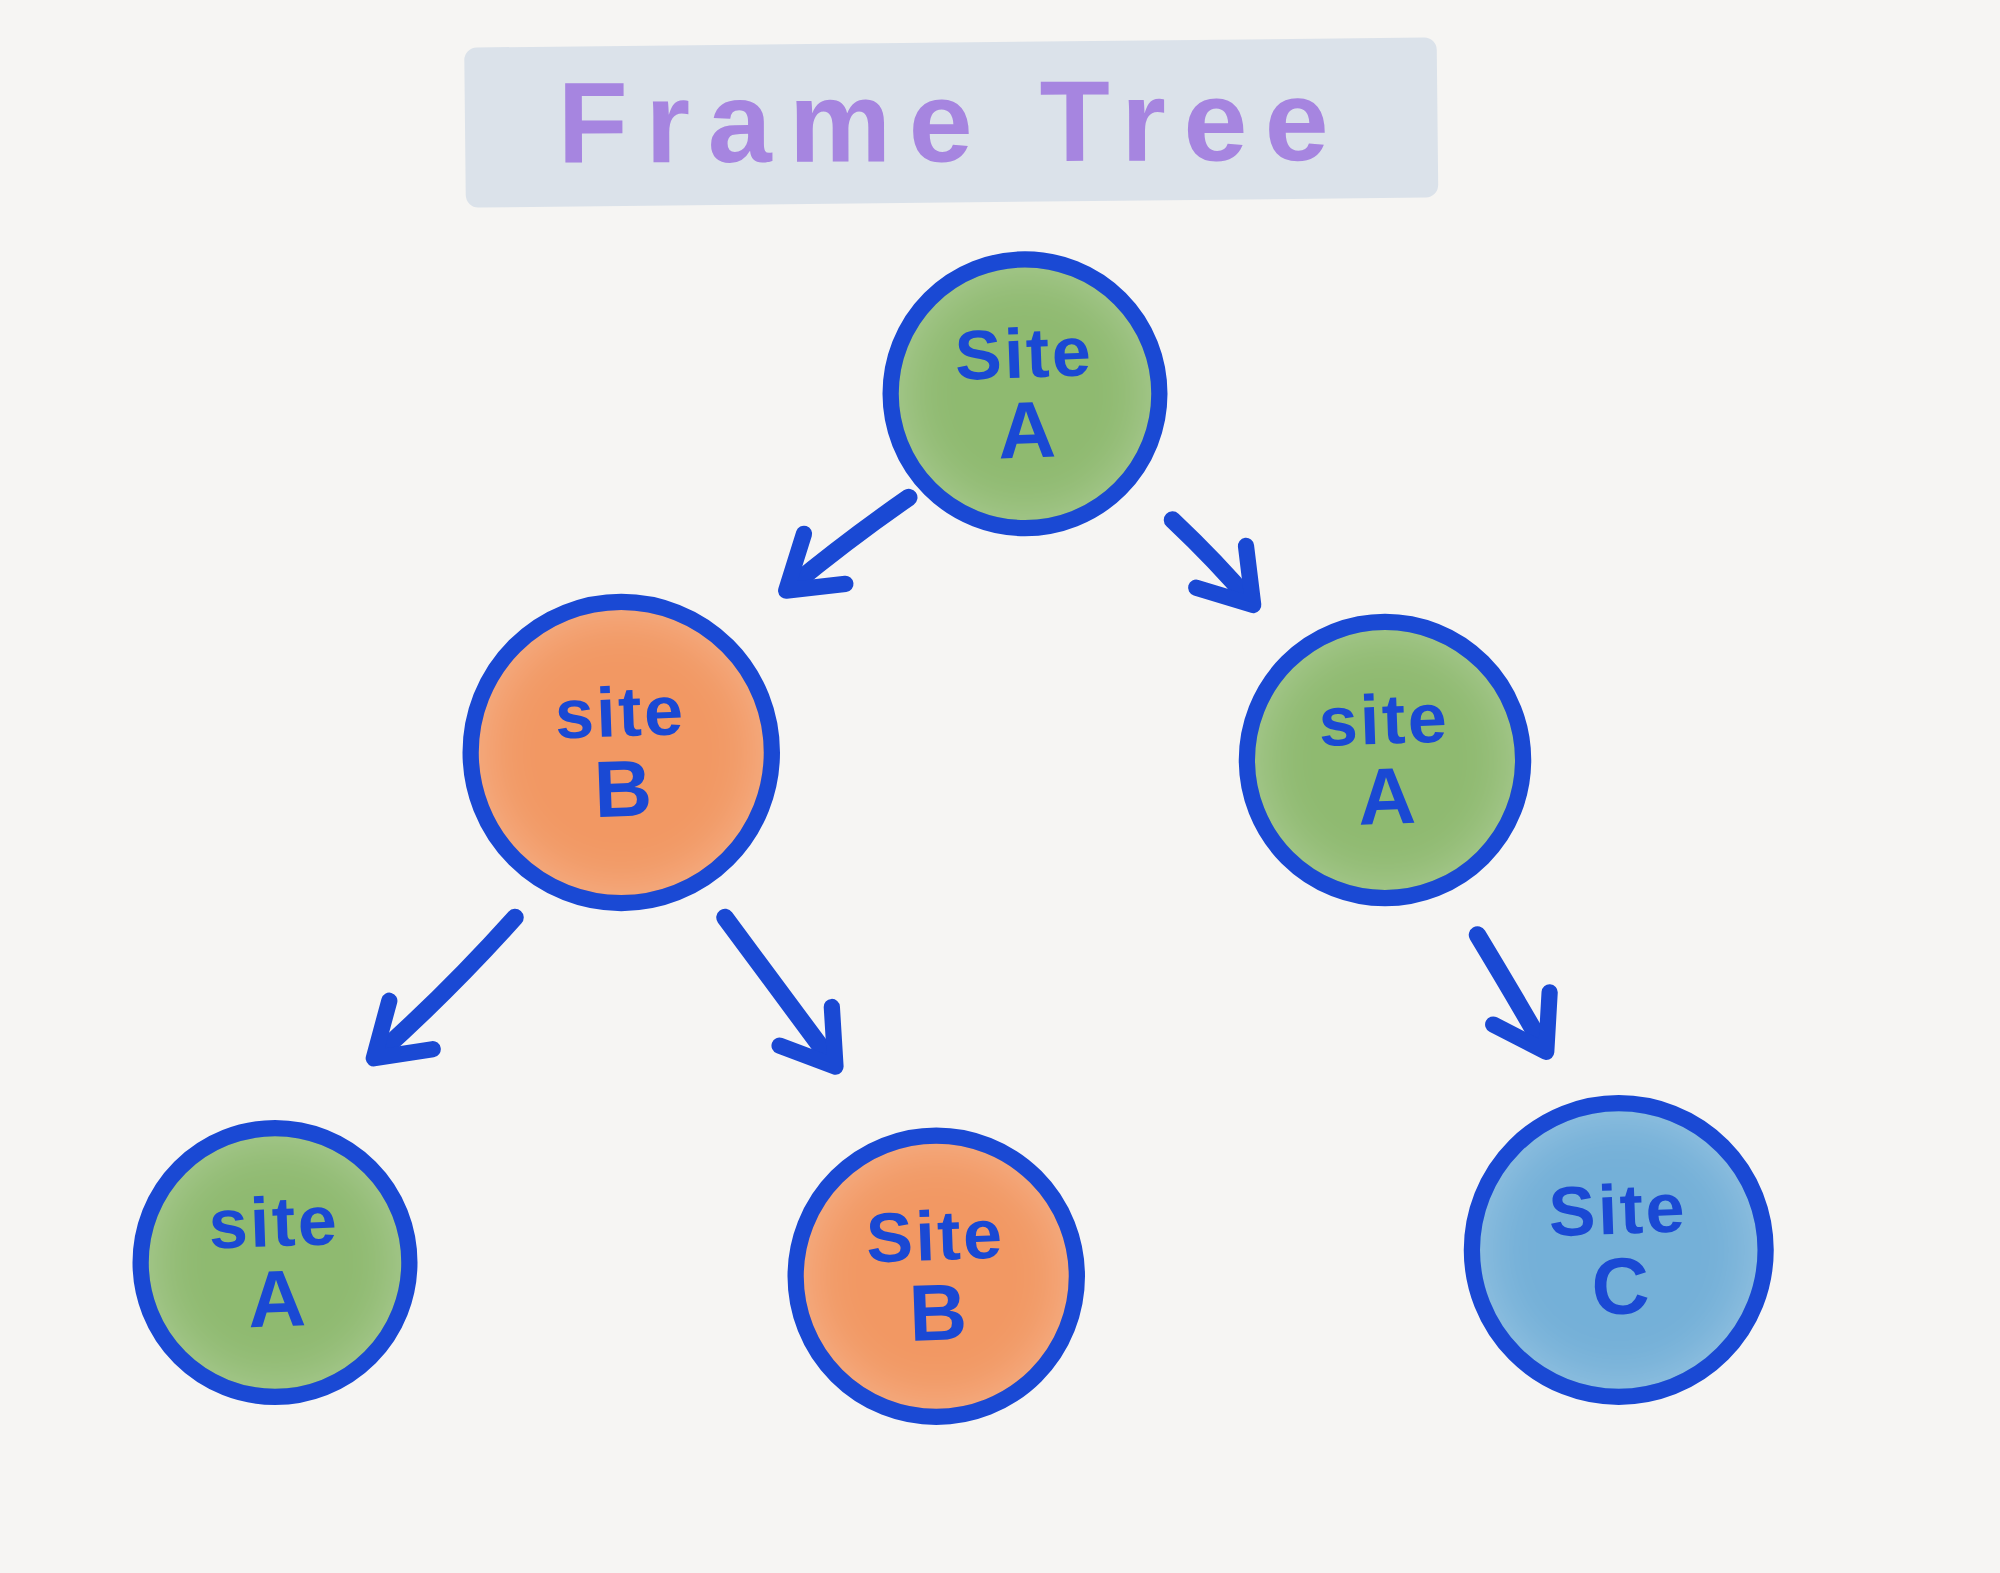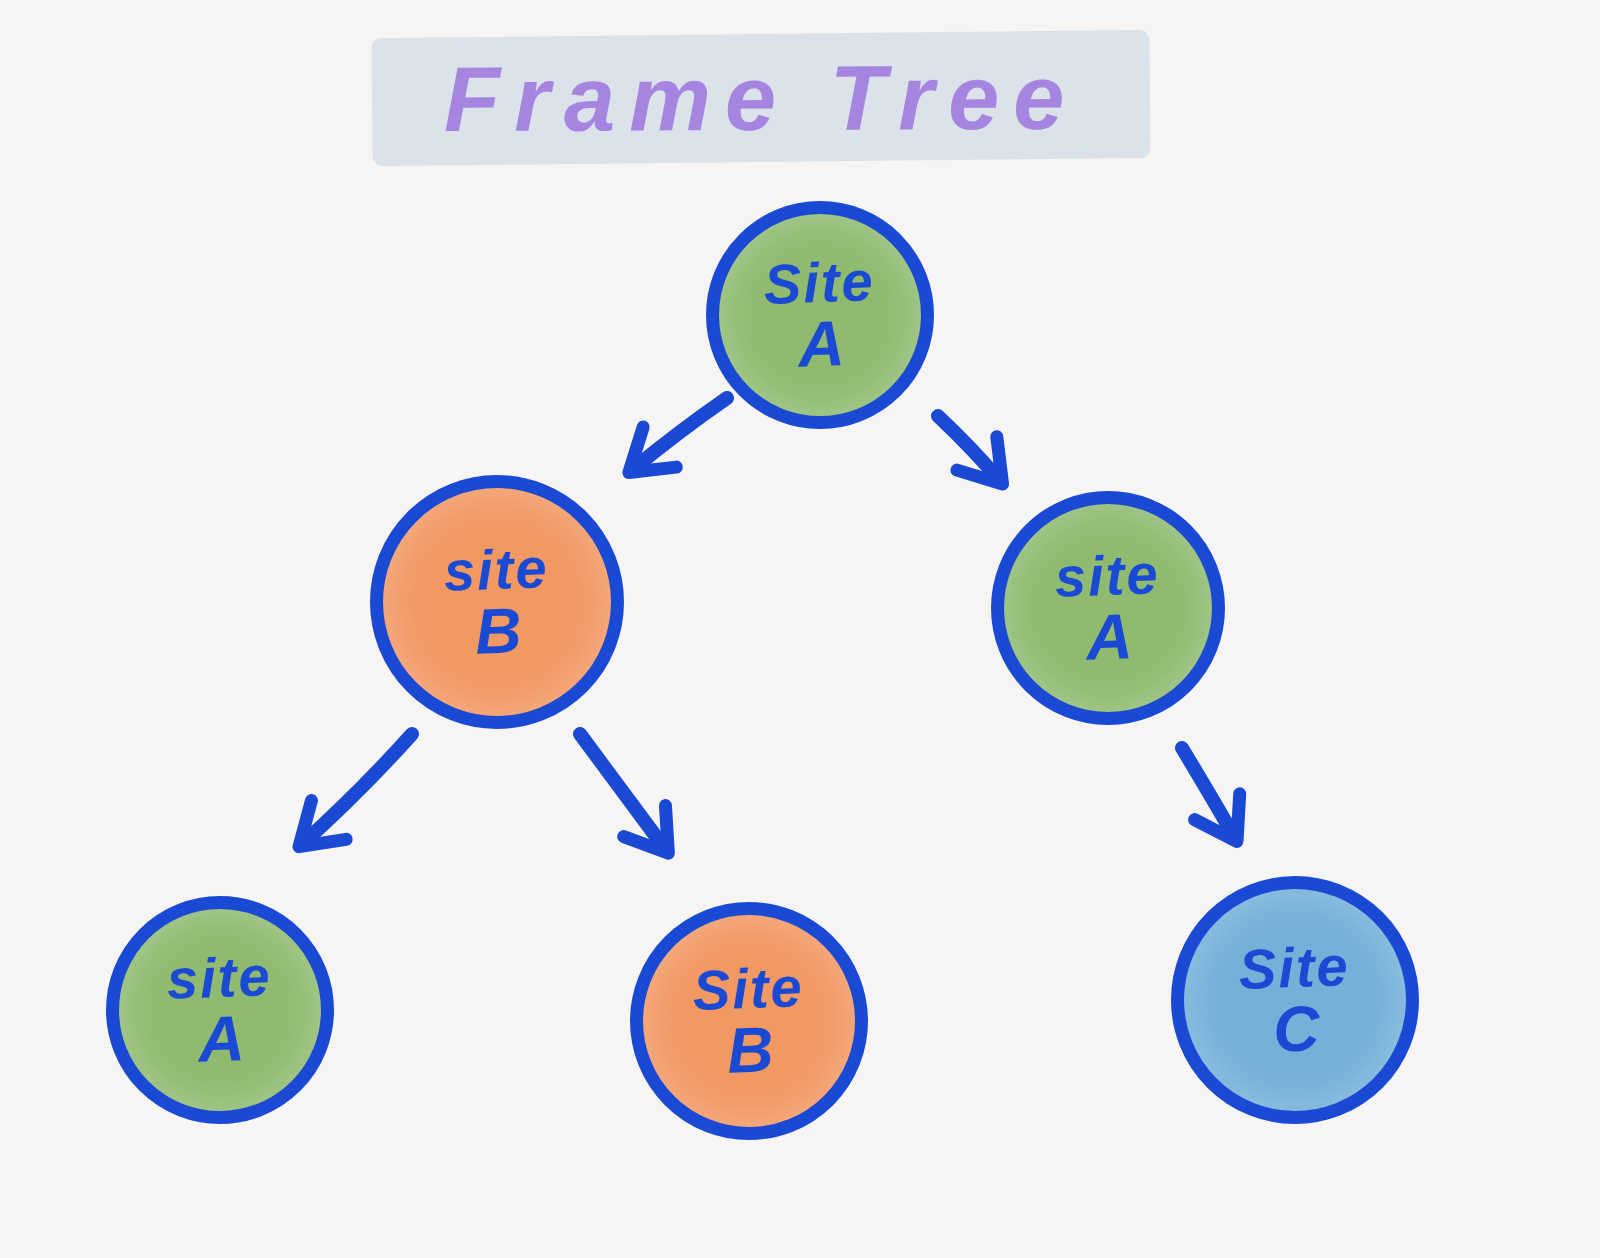--- a/index.html
+++ b/index.html
@@ -11,21 +11,21 @@
     --title-text:#a685e0;
     --title-highlight:#dbe2ea;
   }
   *{margin:0;padding:0;box-sizing:border-box;}
   body{
     background:var(--background);
     font-family:"Liberation Sans","DejaVu Sans",sans-serif;
     width:1600px;height:1258px;overflow:hidden;
   }
   .canvas{
-    position:relative;width:1476px;height:1258px;background:var(--background);font-style:italic;
+    position:relative;width:1476px;height:1258px;background:var(--background);
   }
   .title-wrap{
     position:absolute;left:372px;top:34px;width:778px;height:128px;
     background:var(--title-highlight);
     border-radius:10px;
     transform:rotate(-0.6deg);
     display:flex;align-items:center;justify-content:center;
   }
   .title-text{
     font-size:92px;font-weight:700;letter-spacing:14px;

